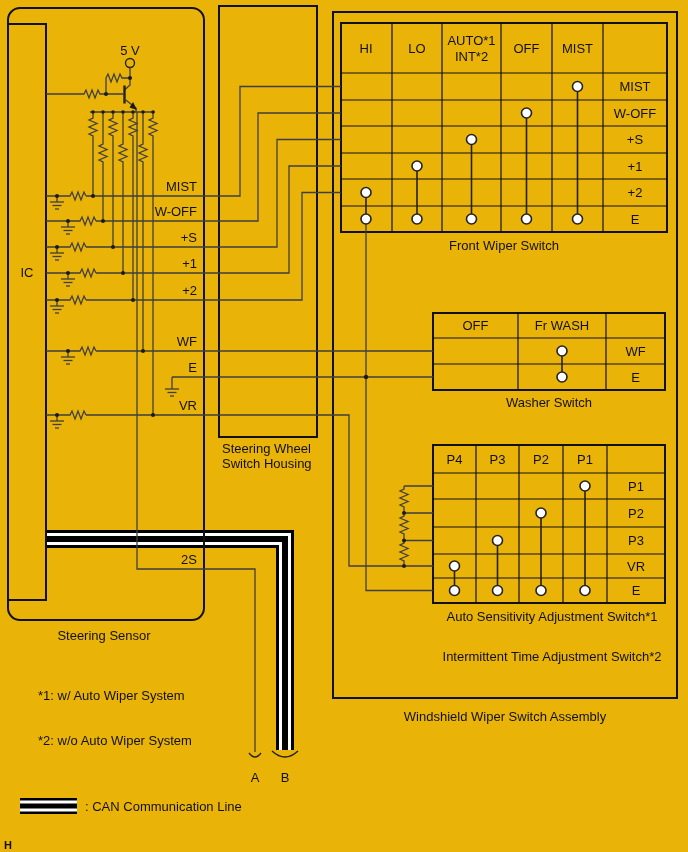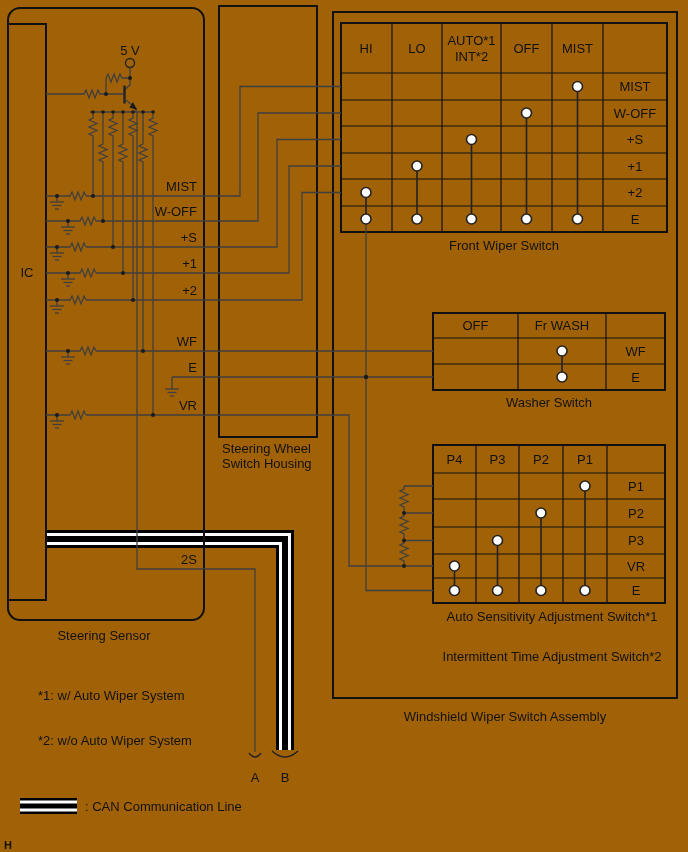--- a/index.html
+++ b/index.html
@@ -1,16 +1,16 @@
 <!DOCTYPE html>
 <html><head>
 <meta charset="utf-8">
 <style>
   html,body{margin:0;padding:0;background:#fff;}
-  #stage{position:relative;width:688px;height:852px;background:#a16207;overflow:hidden;}
+  #stage{position:relative;width:688px;height:852px;background:#eab308;overflow:hidden;}
   svg text{font-family:"Liberation Sans","DejaVu Sans",sans-serif;font-size:13px;fill:#111;}
   .lblc{text-anchor:middle;}
   .lble{text-anchor:end;}
   .box{fill:none;stroke:#111;stroke-width:2;}
   .grid{stroke:#111;stroke-width:1.2;}
   .wire{fill:none;stroke:#3f3f3f;stroke-width:1.3;}
   .dk{fill:none;stroke:#222;stroke-width:1.4;}
   .dot{fill:#1a1a1a;stroke:none;}
   .contact{fill:#fff;stroke:#222;stroke-width:1.6;}
   .clink{fill:none;stroke:#222;stroke-width:1.6;}

